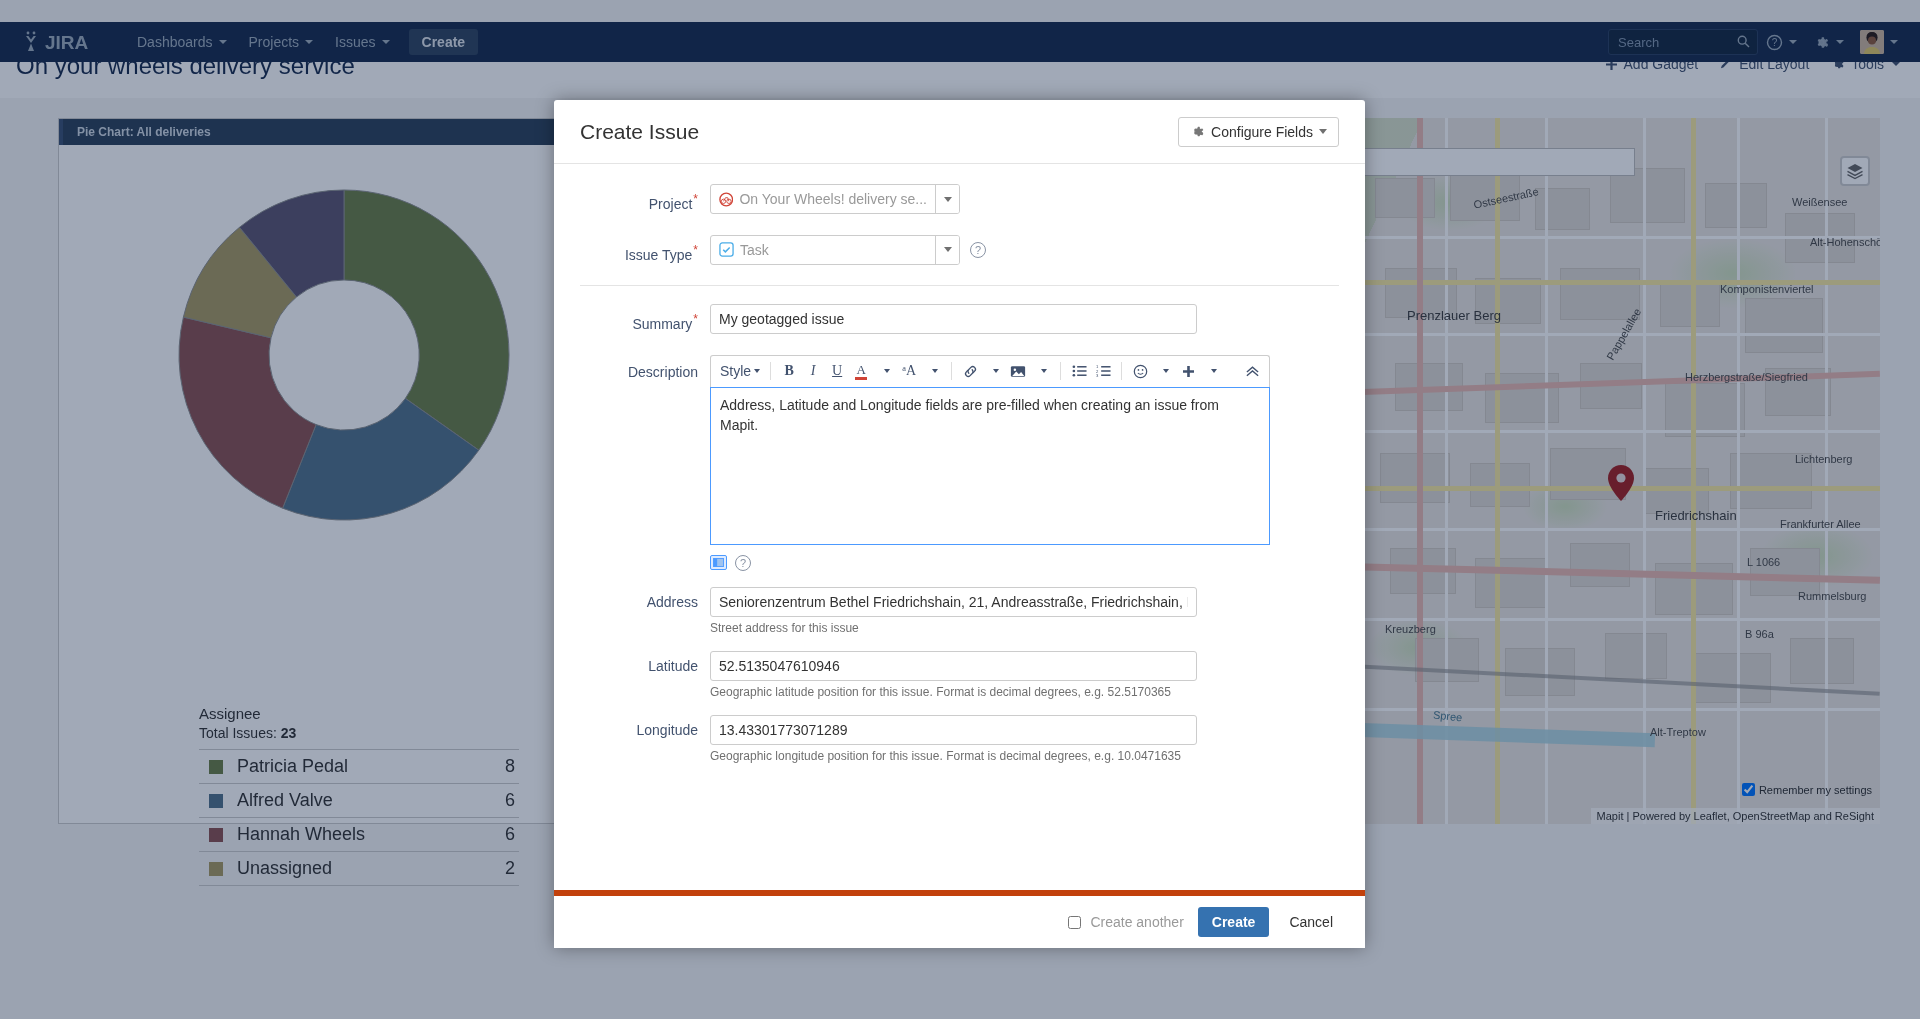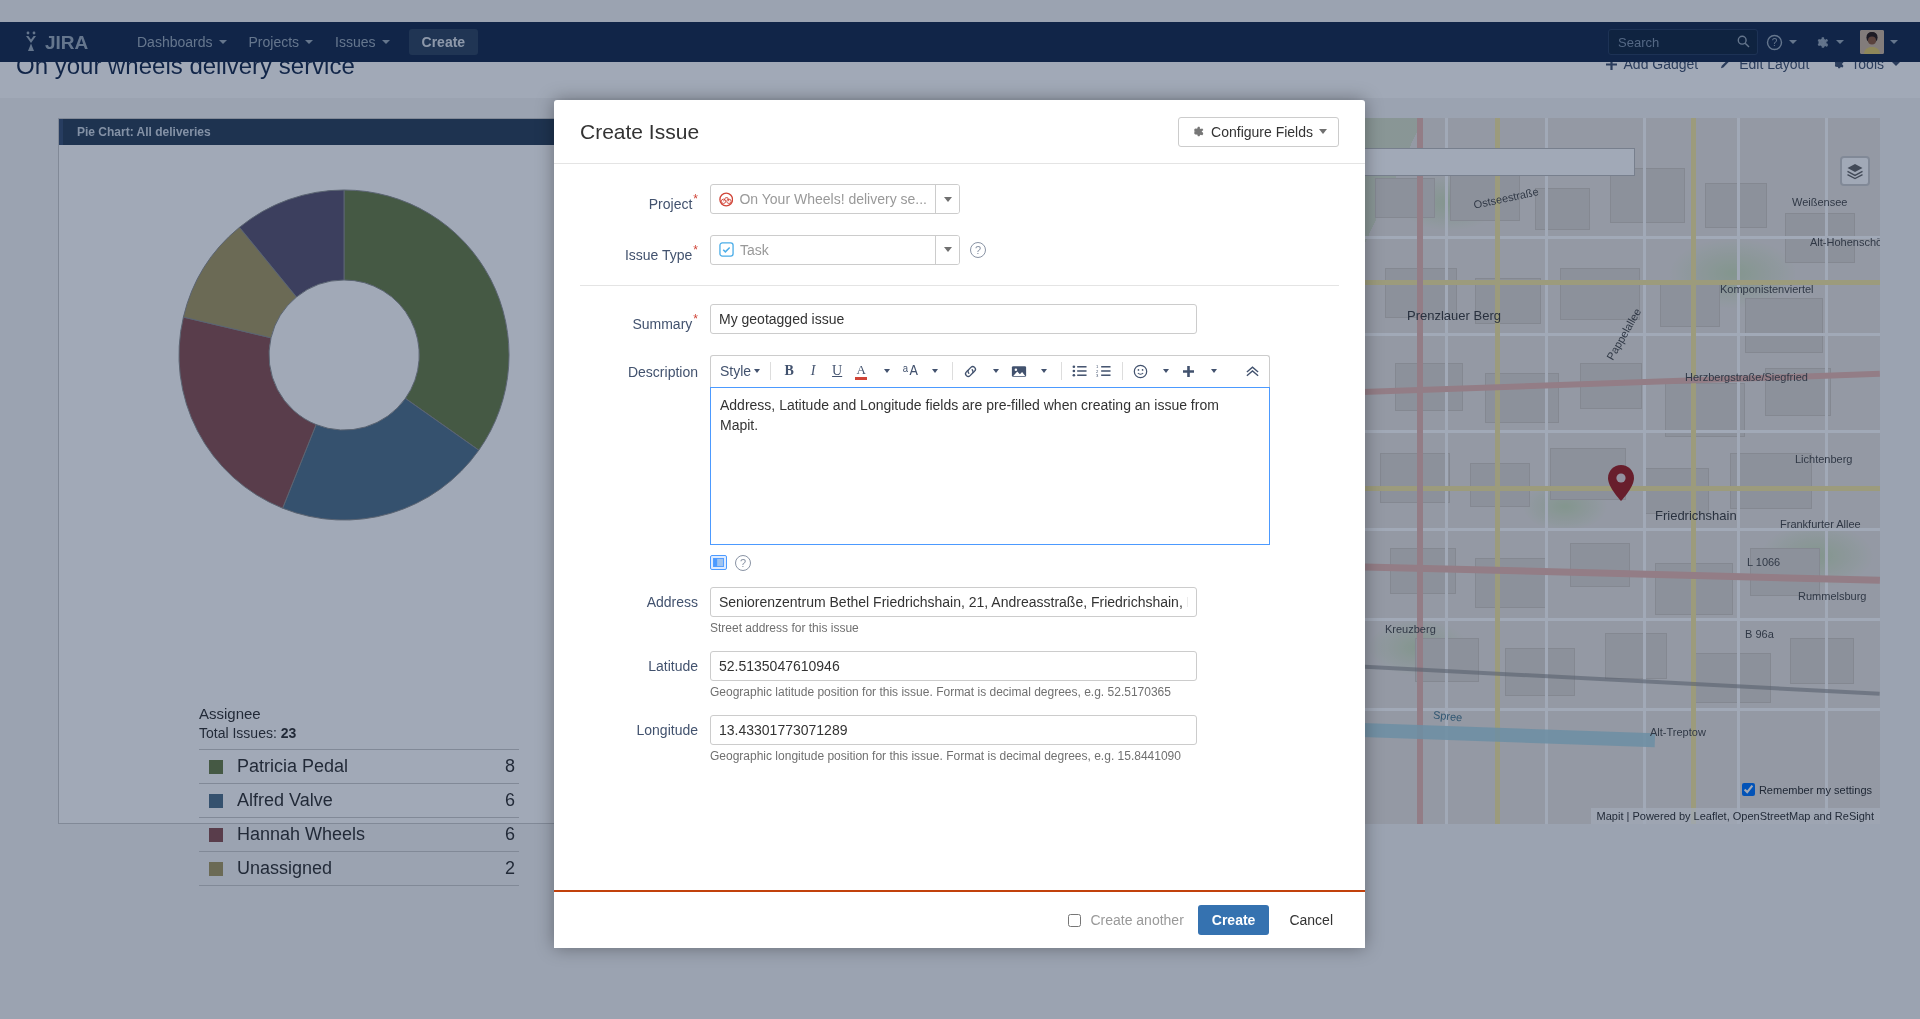--- a/index.html
+++ b/index.html
@@ -247,21 +247,21 @@
     border: 1px solid #ccc; border-radius: 3px;
     background: #fff; font-size: 14px; color: #333;
     cursor: pointer;
   }
   .modal-body {
     flex: 1 1 auto; padding: 20px 26px 0 26px;
     overflow: hidden;
   }
   .modal-footer {
     height: 58px; flex: none;
-    border-top: 2px solid #c2410c;
+    border-top: 6px solid #c2410c;
     background: #fff;
     display: flex; align-items: center; justify-content: flex-end;
     padding: 0 26px; gap: 14px;
   }
 
   .field-row { display: flex; align-items: flex-start; margin-bottom: 16px; }
   .field-label {
     width: 130px; flex: none;
     text-align: right; padding-right: 12px;
     font-size: 14px; color: #42526e;
@@ -713,21 +713,21 @@
             <div class="tb-btn" style="font-weight:bold;font-family:'Liberation Serif',serif;">B</div>
             <div class="tb-btn" style="font-style:italic;font-family:'Liberation Serif',serif;">I</div>
             <div class="tb-btn" style="text-decoration:underline;font-family:'Liberation Serif',serif;">U</div>
             <div class="tb-btn" style="flex-direction:column;line-height:1;">
               <span style="font-family:'Liberation Serif',serif;font-size:13px;">A</span>
               <span style="display:block;width:12px;height:2.5px;background:#d04437;margin-top:1px;"></span>
             </div>
             <div class="tb-btn">
                 <i class="tb-caret"></i>
               </div>
-            <div class="tb-btn" style="font-family:Liberation Mono, monospace;">ᵃA</div>
+            <div class="tb-btn" style="font-family:Liberation Serif, serif;">ᵃA</div>
             <div class="tb-btn">
                 <i class="tb-caret"></i>
               </div>
             <div class="tb-sep"></div>
             <div class="tb-btn">
               <svg width="15" height="15" viewBox="0 0 16 16">
                 <path d="M6.2 9.8a2.8 2.8 0 010-4l2.2-2.2a2.8 2.8 0 014 4L11 9" fill="none" stroke="#42526e" stroke-width="1.4" stroke-linecap="round"></path>
                 <path d="M9.8 6.2a2.8 2.8 0 010 4l-2.2 2.2a2.8 2.8 0 01-4-4L5 7" fill="none" stroke="#42526e" stroke-width="1.4" stroke-linecap="round"></path>
               </svg>
             </div>
@@ -825,21 +825,21 @@
         <div class="help-text">Geographic latitude position for this issue. Format is decimal degrees, e.g. 52.5170365</div>
       </div>
     </div>
 
     <div class="field-row">
       <div class="field-label">
         <span>Longitude</span>
       </div>
       <div class="field-ctl">
         <input class="text-input" type="text" value="13.43301773071289" style="">
-        <div class="help-text">Geographic longitude position for this issue. Format is decimal degrees, e.g. 15.8441090</div>
+        <div class="help-text">Geographic longitude position for this issue. Format is decimal degrees, e.g. 10.0471635</div>
       </div>
     </div>
 
   </div>
 
   <div class="modal-footer">
     <label class="create-another">
       <input type="checkbox" style="">
       <span>Create another</span>
     </label>

